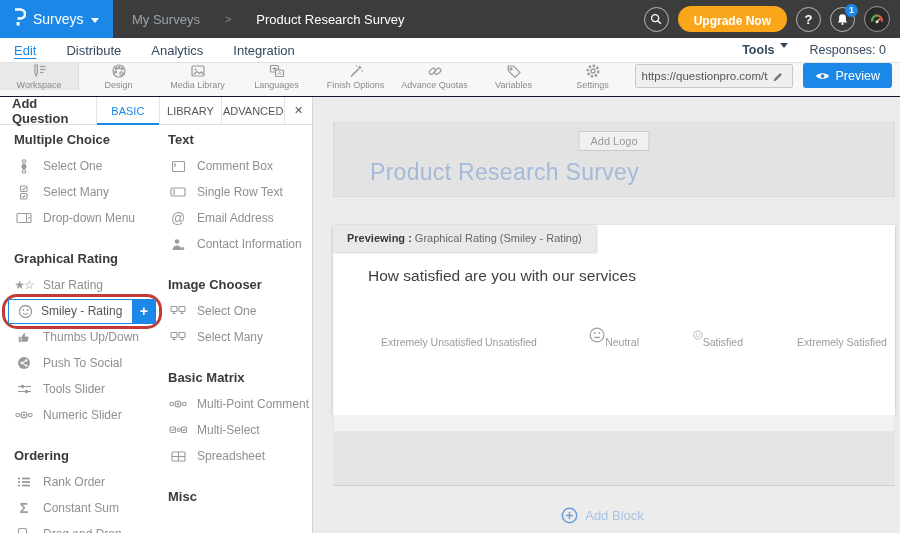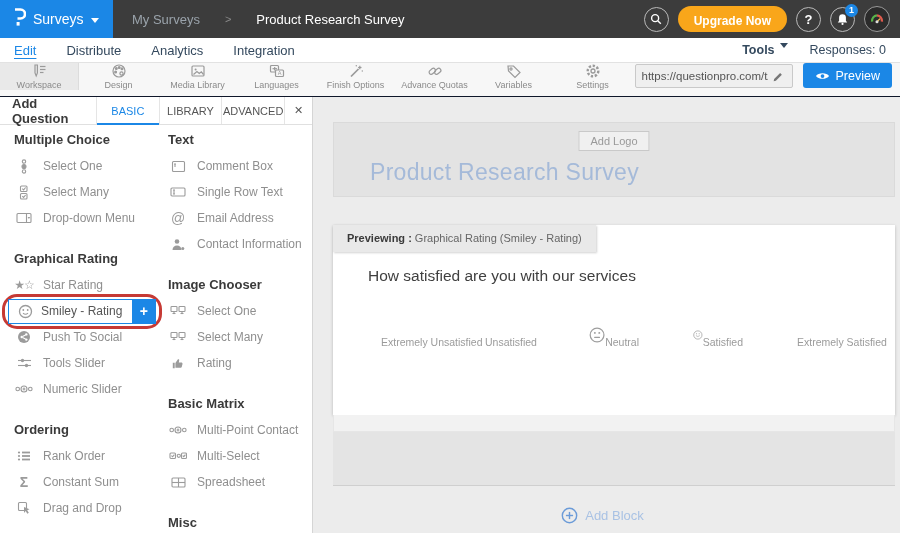--- a/index.html
+++ b/index.html
@@ -288,20 +288,28 @@
                     <path d="M5 9.2 Q7.5 11.4 10 9.2"></path>
                   </svg>
                 </span>
               <span>Smiley - Rating</span>
               <span class="addbtn">+</span>
             </div>
           </div>
         </div>
         <div class="itm">
           <span class="icn">
+              <svg width="14" height="13" viewBox="0 0 16 15">
+                <path d="M2 6.5 h2.2 v6.5 H2 z M5 12.5 h5.6 c1 0 1.6-.5 1.8-1.3 l.8-3.2 c.2-1-.5-1.7-1.5-1.7 H8.9 l.5-2.6 C9.6 2.5 8.2 2 7.7 3 L5 6.8 z" fill="#9b9b9b" stroke="none"></path>
+              </svg>
+            </span>
+          <span>Thumbs Up/Down</span>
+        </div>
+        <div class="itm">
+          <span class="icn">
               <svg width="14" height="14" viewBox="0 0 14 14">
                 <circle cx="7" cy="7" r="6" fill="#9b9b9b" stroke="none"></circle>
                 <circle cx="4.7" cy="7" r="1.2" fill="#fff" stroke="none"></circle>
                 <circle cx="9.3" cy="4.4" r="1.2" fill="#fff" stroke="none"></circle>
                 <circle cx="9.3" cy="9.6" r="1.2" fill="#fff" stroke="none"></circle>
                 <line x1="5.5" y1="6.4" x2="8.5" y2="4.9" stroke="#fff"></line>
                 <line x1="5.5" y1="7.6" x2="8.5" y2="9.1" stroke="#fff"></line>
               </svg>
             </span>
           <span>Push To Social</span>
@@ -421,42 +429,34 @@
                 <rect x="1" y="1.5" width="6" height="5" rx=".8"></rect>
                 <line x1="4" y1="6.5" x2="4" y2="8.5"></line>
                 <line x1="2.5" y1="8.5" x2="5.5" y2="8.5"></line>
                 <rect x="9" y="1.5" width="6" height="5" rx=".8"></rect>
                 <line x1="12" y1="6.5" x2="12" y2="8.5"></line>
                 <line x1="10.5" y1="8.5" x2="13.5" y2="8.5"></line>
               </svg>
             </span>
           <span>Select Many</span>
         </div>
-        <div class="itm">
-          <span class="icn">
-              <svg width="14" height="13" viewBox="0 0 16 15">
-                <path d="M2 6.5 h2.2 v6.5 H2 z M5 12.5 h5.6 c1 0 1.6-.5 1.8-1.3 l.8-3.2 c.2-1-.5-1.7-1.5-1.7 H8.9 l.5-2.6 C9.6 2.5 8.2 2 7.7 3 L5 6.8 z" fill="#9b9b9b" stroke="none"></path>
-              </svg>
-            </span>
-          <span>Rating</span>
-        </div>
       </div>
       <div class="grp">
         <div class="grp-title">Basic Matrix</div>
         <div class="itm">
           <span class="icn">
               <svg width="18" height="10" viewBox="0 0 18 10">
                 <circle cx="2.7" cy="5" r="1.8"></circle>
                 <circle cx="9" cy="5" r="3"></circle>
                 <line x1="7.6" y1="5" x2="10.4" y2="5"></line>
                 <line x1="9" y1="3.6" x2="9" y2="6.4"></line>
                 <circle cx="15.3" cy="5" r="1.8"></circle>
               </svg>
             </span>
-          <span>Multi-Point Contact</span>
+          <span>Multi-Point Comment</span>
         </div>
         <div class="itm">
           <span class="icn">
               <svg width="18" height="10" viewBox="0 0 18 10">
                 <rect x="1" y="2" width="5.5" height="5.5" rx="1"></rect>
                 <path d="M2.4 4.6 l1.2 1.2 1.8-2.2"></path>
                 <circle cx="9.8" cy="4.8" r="1.6"></circle>
                 <rect x="12.5" y="2" width="5" height="5.5" rx="1"></rect>
                 <path d="M13.7 4.6 l1.1 1.1 1.6-2"></path>
               </svg>

